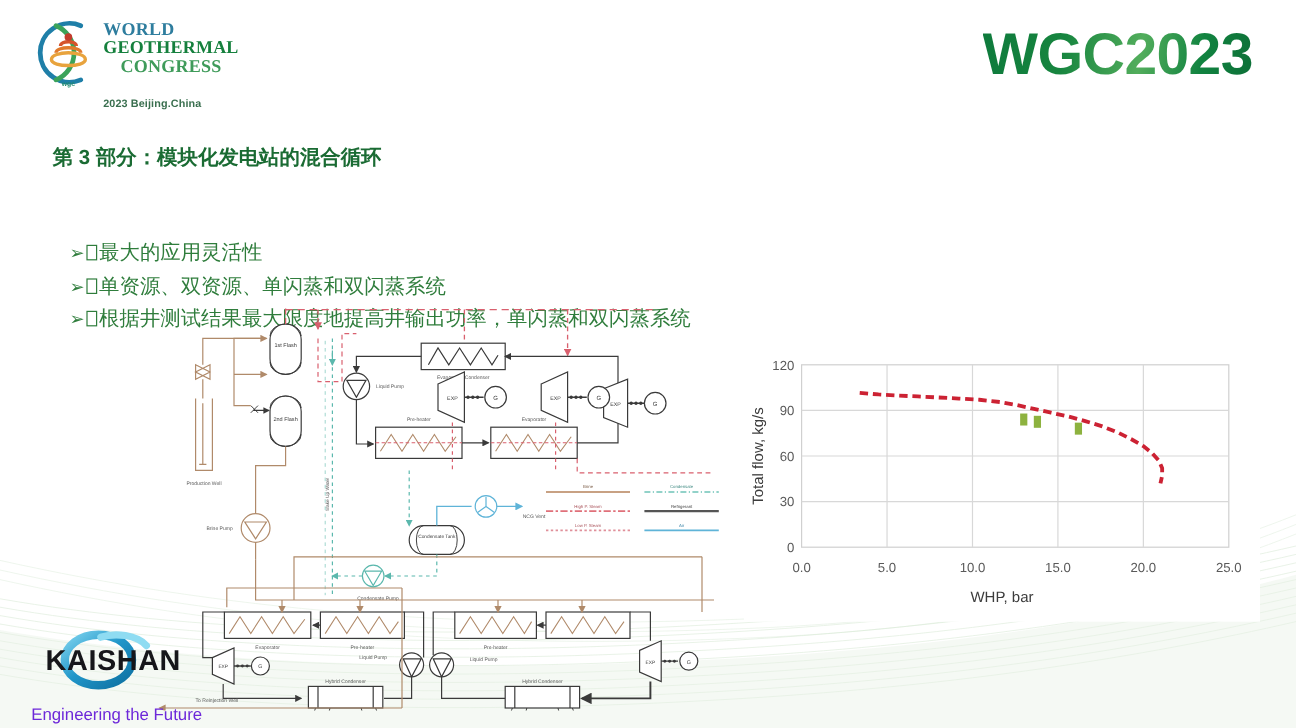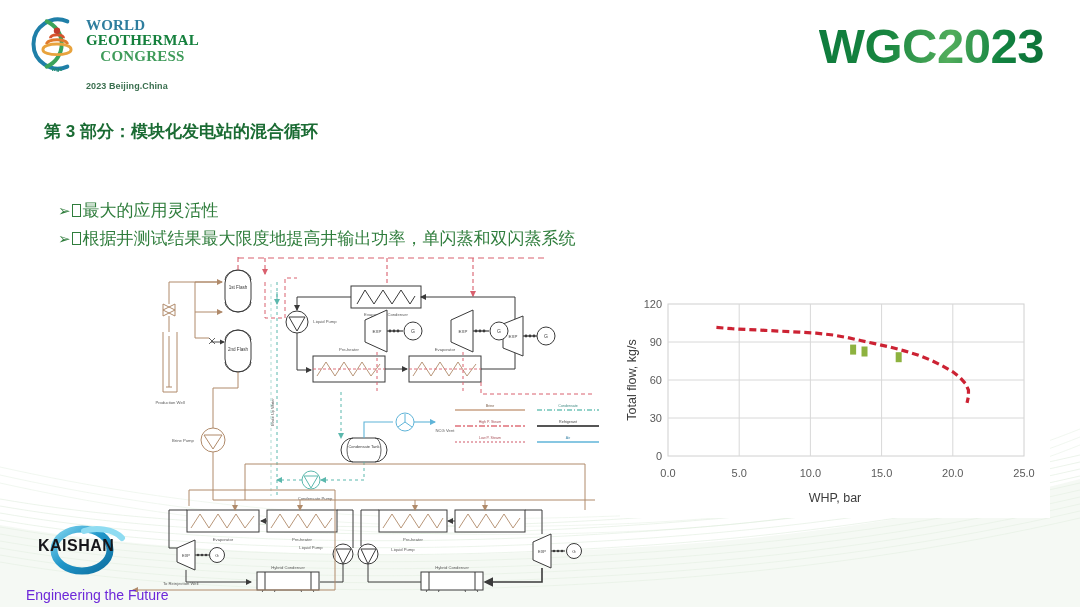--- a/index.html
+++ b/index.html
@@ -58,21 +58,21 @@
   
   .pfd{position:absolute;left:125px;top:252px;width:475px;height:340px;z-index:2;}
   .chart-panel{position:absolute;left:620px;top:288px;width:430px;height:230px;z-index:2;background:#fff;}
 
   
   .kaishan{position:absolute;left:16px;bottom:8px;width:160px;height:74px;z-index:3;}
   .kaishan .ks-mark{position:absolute;left:6px;top:0;width:146px;height:50px;}
   .kaishan .ks-word{
     position:absolute;left:22px;top:12px;
     font-family:"Liberation Sans",sans-serif;font-weight:bold;
-    font-size:16px;letter-spacing:0.5px;color:#16161a;
+    font-size:24px;letter-spacing:0.5px;color:#16161a;
   }
   .kaishan .ks-tag{
     position:absolute;left:10px;top:62px;
     font-family:"Liberation Sans",sans-serif;font-size:14px;color:#6d28d9;
   }
   svg text{font-family:"Liberation Sans",sans-serif;}
 </style>
 </head>
 <body>
 
@@ -117,20 +117,23 @@
     </div>
   </div>
 
   <div class="wgc-title">WGC2023</div>
 
   <div class="sec-title">第 3 部分：模块化发电站的混合循环</div>
 
   <div class="bullets">
     <div class="bullet">
       <span class="arrow">➢</span><span class="box"></span><span>最大的应用灵活性</span>
+    </div>
+    <div class="bullet">
+      <span class="arrow">➢</span><span class="box"></span><span>单资源、双资源、单闪蒸和双闪蒸系统</span>
     </div>
     <div class="bullet">
       <span class="arrow">➢</span><span class="box"></span><span>根据井测试结果最大限度地提高井输出功率，单闪蒸和双闪蒸系统</span>
     </div>
   </div>
 
   <svg class="pfd" viewBox="0 0 475 340">
     <defs>
       <marker id="ar" markerWidth="6" markerHeight="6" refX="5" refY="3" orient="auto">
         <path d="M0,0 L6,3 L0,6 z" fill="#3a3a3a"></path>

